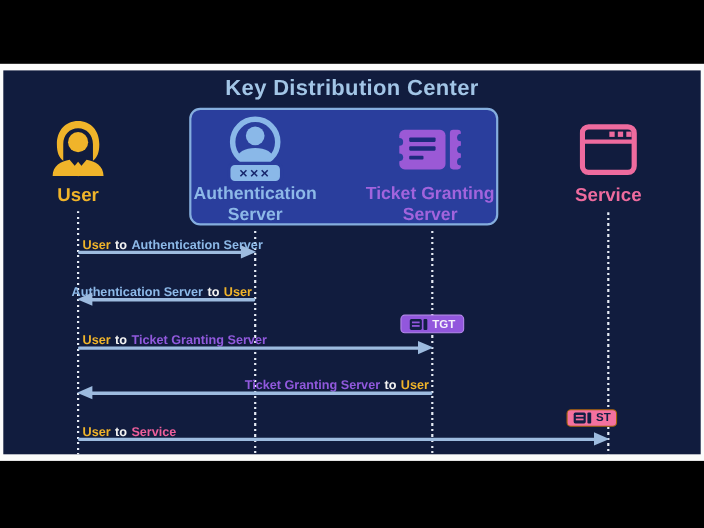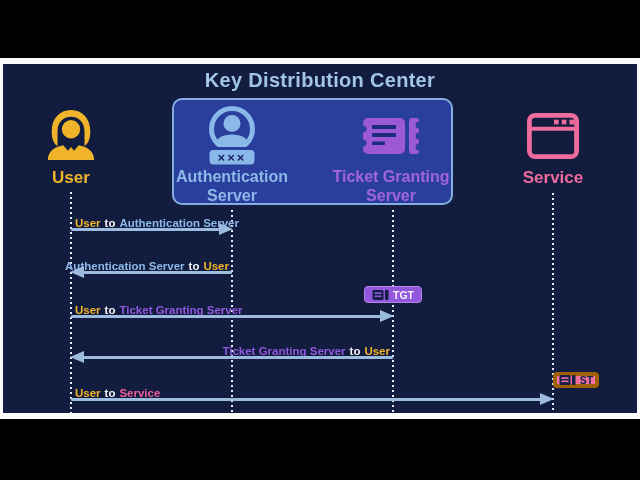--- a/index.html
+++ b/index.html
@@ -57,22 +57,22 @@
   .c-user{color:#f0b42a;}
   .c-white{color:#f2f2f2;}
   .c-as{color:#8db9e8;}
   .c-tgs{color:#9159dd;text-align:right;}
   .c-svc{color:#ee5f9b;}
 
   .badge{position:absolute;display:flex;align-items:center;justify-content:center;gap:4px;
     border-radius:4px;font-size:10.5px;font-weight:bold;}
   .badge-tgt{left:361px;top:222px;width:58px;height:17px;background:#9257dd;
     border:1px solid #b388ea;color:#f5f1fb;}
-  .badge-st{left:550px;top:308px;width:46px;height:16px;background:#f4719f;
-    border:4px solid #a16207;color:#131f45;}
+  .badge-st{left:512px;top:308px;width:46px;height:16px;background:#f4719f;
+    border:1px solid #a16207;color:#131f45;}
 </style>
 </head>
 <body>
 
 <div class="slide">
   <div class="canvas">
 
     <div class="title">Key Distribution Center</div>
 
     <div class="kdc-box">

